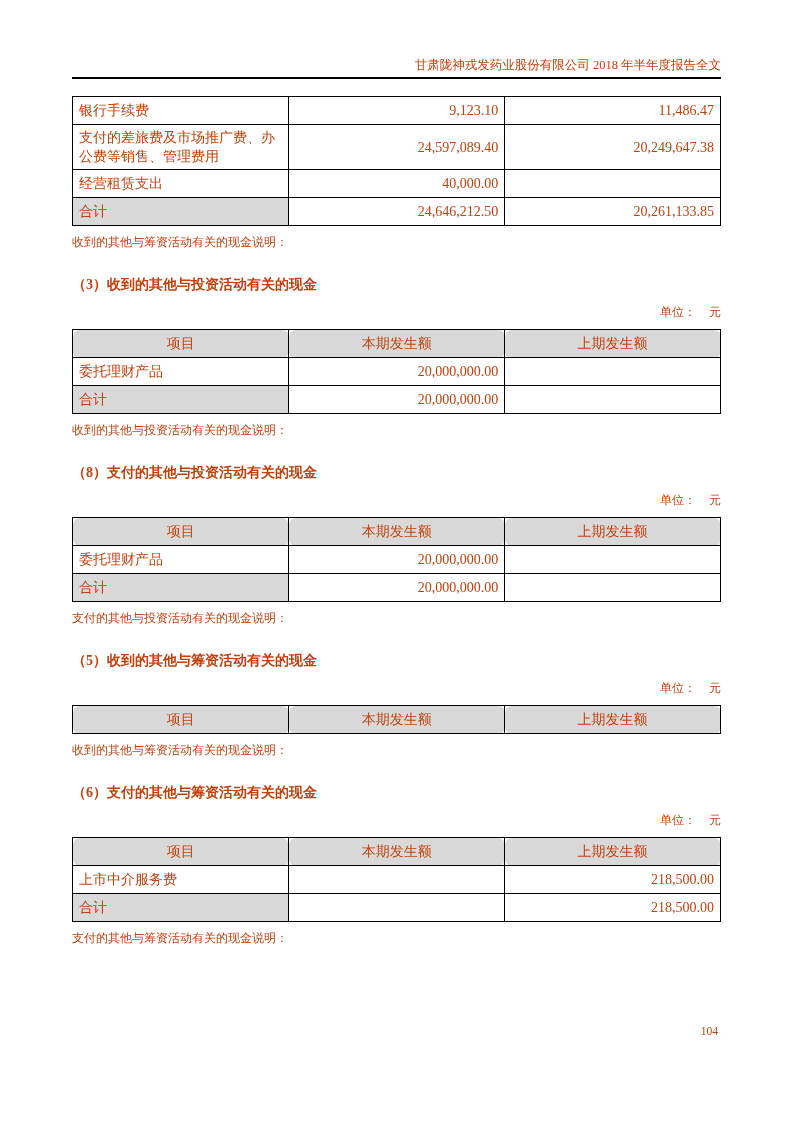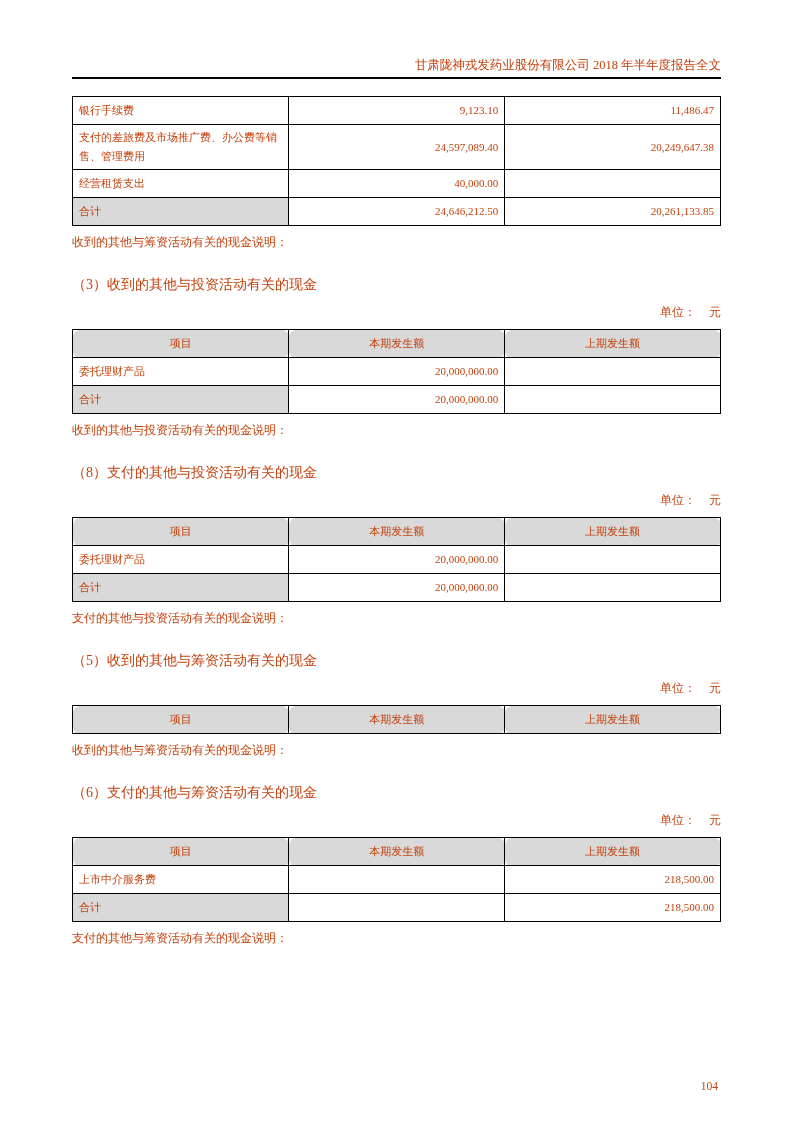--- a/index.html
+++ b/index.html
@@ -25,21 +25,21 @@
   .header-rule {
     border-top: 2px solid #000000;
     margin-top: 4px;
     height: 0;
   }
 
   table.doc-table {
     width: 100%;
     border-collapse: collapse;
     table-layout: fixed;
-    font-size: 11px;
+    font-size: 14px;
   }
   table.doc-table td {
     border: 1px solid #000000;
     padding: 3px 6px;
     height: 28px;
     line-height: 19px;
     vertical-align: middle;
     overflow: hidden;
   }
   tr.head-row td {
@@ -55,36 +55,36 @@
 
   .note {
     margin: 9px 0 0 0;
     font-size: 12px;
     line-height: 15px;
   }
 
   .section-heading {
     margin: 25px 0 0 0;
     font-size: 14px;
-    font-weight: normal;
+    font-weight: bold;
     line-height: 19px;
   }
 
   .unit-line {
     margin-top: 11px;
     margin-bottom: 9px;
     text-align: right;
     font-size: 12px;
     line-height: 15px;
   }
   .unit-value { display: inline-block; margin-left: 13px; }
 
   .page-number {
     position: absolute;
-    top: 1080px;
+    top: 1025px;
     right: 75px;
     font-size: 11.5px;
   }
 </style>
 </head>
 <body>
 
 <div class="page">
   <div class="content">
 

